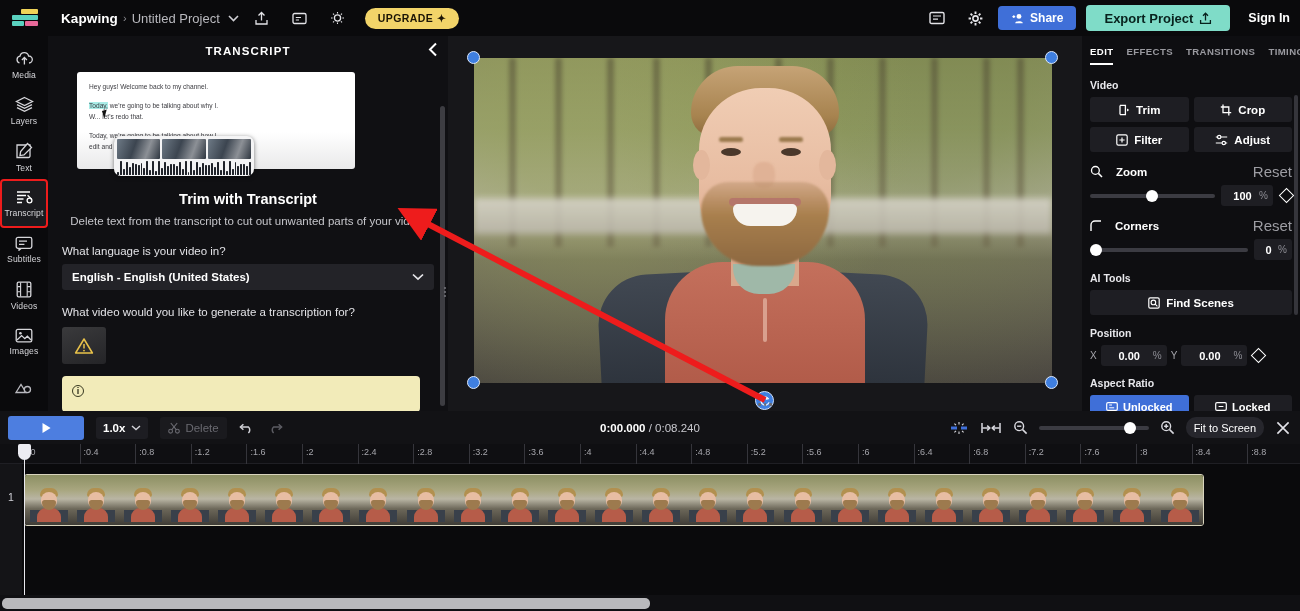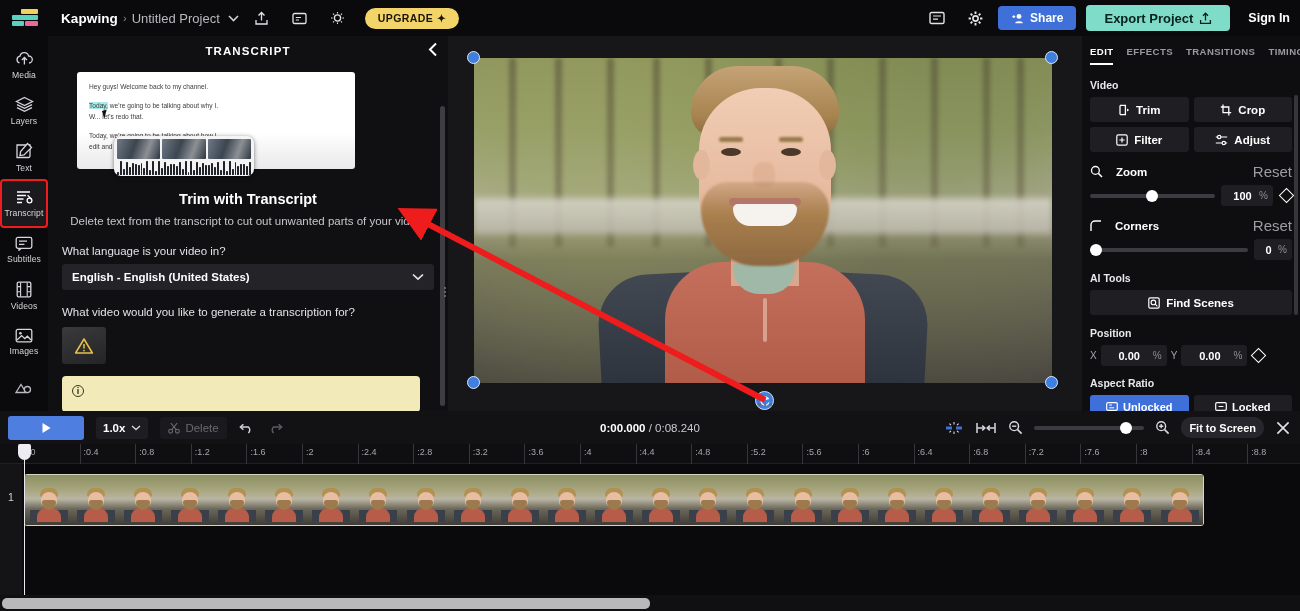--- a/index.html
+++ b/index.html
@@ -351,21 +351,21 @@
   .redo { color: #5c5c63; }
   .timecode {
     position: absolute; left: 50%; transform: translateX(-50%);
     font-size: 11.5px; color: #c9c9cf;
   }
   .timecode b { color: #fff; }
   .tl-right { margin-left: auto; display: flex; align-items: center; gap: 11px; padding-right: 9px; }
   .zoom-track { width: 110px; height: 4px; background: #3b3b42; border-radius: 2px; position: relative; }
   .fit-btn {
     height: 21px; padding: 0 8px; background: #26262c; border-radius: 10px;
-    display: flex; align-items: center; font-size: 11px; font-weight: bold; color: #fff;
+    display: flex; align-items: center; font-size: 11px; font-weight: normal; color: #fff;
   }
 
   .ruler {
     position: absolute; left: 0; top: 444px; width: 1300px; height: 20px;
     background: #0f0f12; border-bottom: 1px solid #1f1f24;
   }
   .tick { position: absolute; top: 0; height: 20px; border-left: 1px solid #35353b; }
   .tick span { position: absolute; left: 3px; top: 3px; font-size: 9px; color: #a6a6ac; white-space: nowrap; }
 
   .tl-area {

